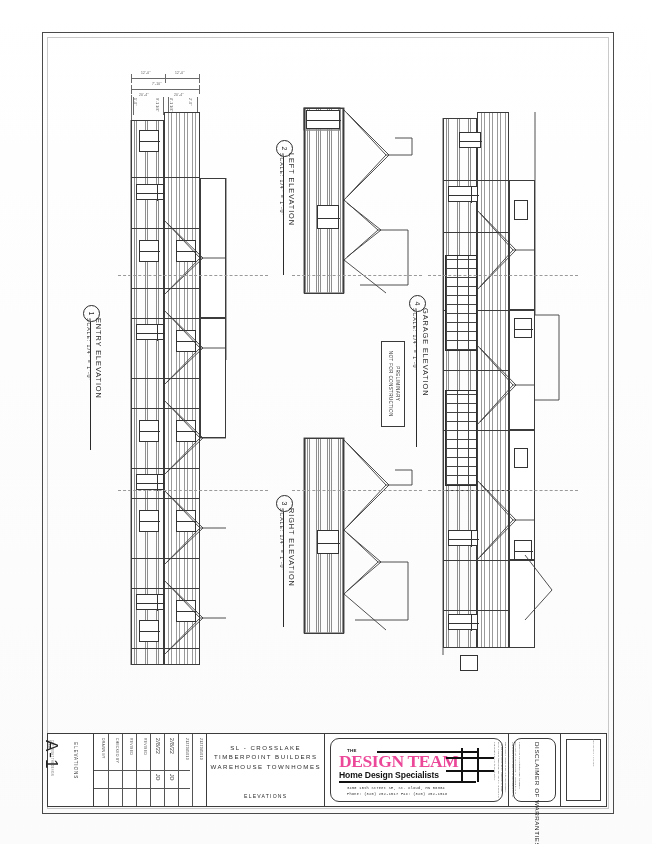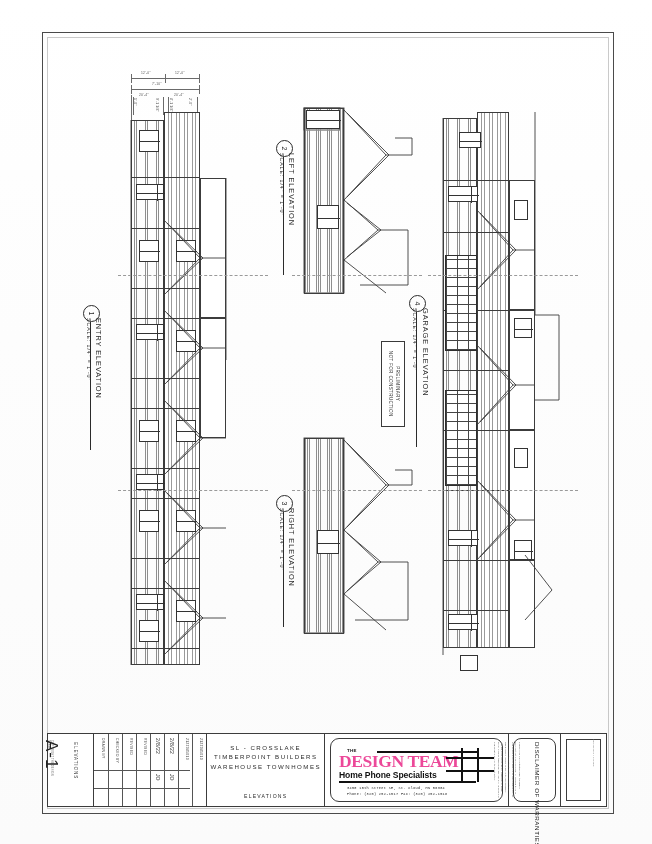--- a/index.html
+++ b/index.html
@@ -464,21 +464,21 @@
       <div class="proj-line">WAREHOUSE TOWNHOMES</div>
       <div class="proj-sub">ELEVATIONS</div>
     </div>
 
     <div class="tb-cell tb-logo">
       <div class="logo-box">
         <div class="logo-the">THE</div>
         <div class="logo-bar1"></div>
         <div class="logo-bar2"></div>
         <div class="logo-main">DESIGN TEAM</div>
-        <div class="logo-sub">Home Phone Specialists</div>
+        <div class="logo-sub">Home Design Specialists</div>
         <div class="logo-underline"></div>
         <div class="logo-addr">
           <div>3450 10th Street SE,  St. Cloud, MN 56304</div>
           <div>Phone: (320) 252-1517        Fax: (320) 252-1518</div>
         </div>
         <div class="logo-grid">
           <div class="lg-h" style="top:9px;"></div>
           <div class="lg-h" style="top:22px;"></div>
           <div class="lg-v" style="left:15px;"></div>
           <div class="lg-v" style="left:31px;"></div>

